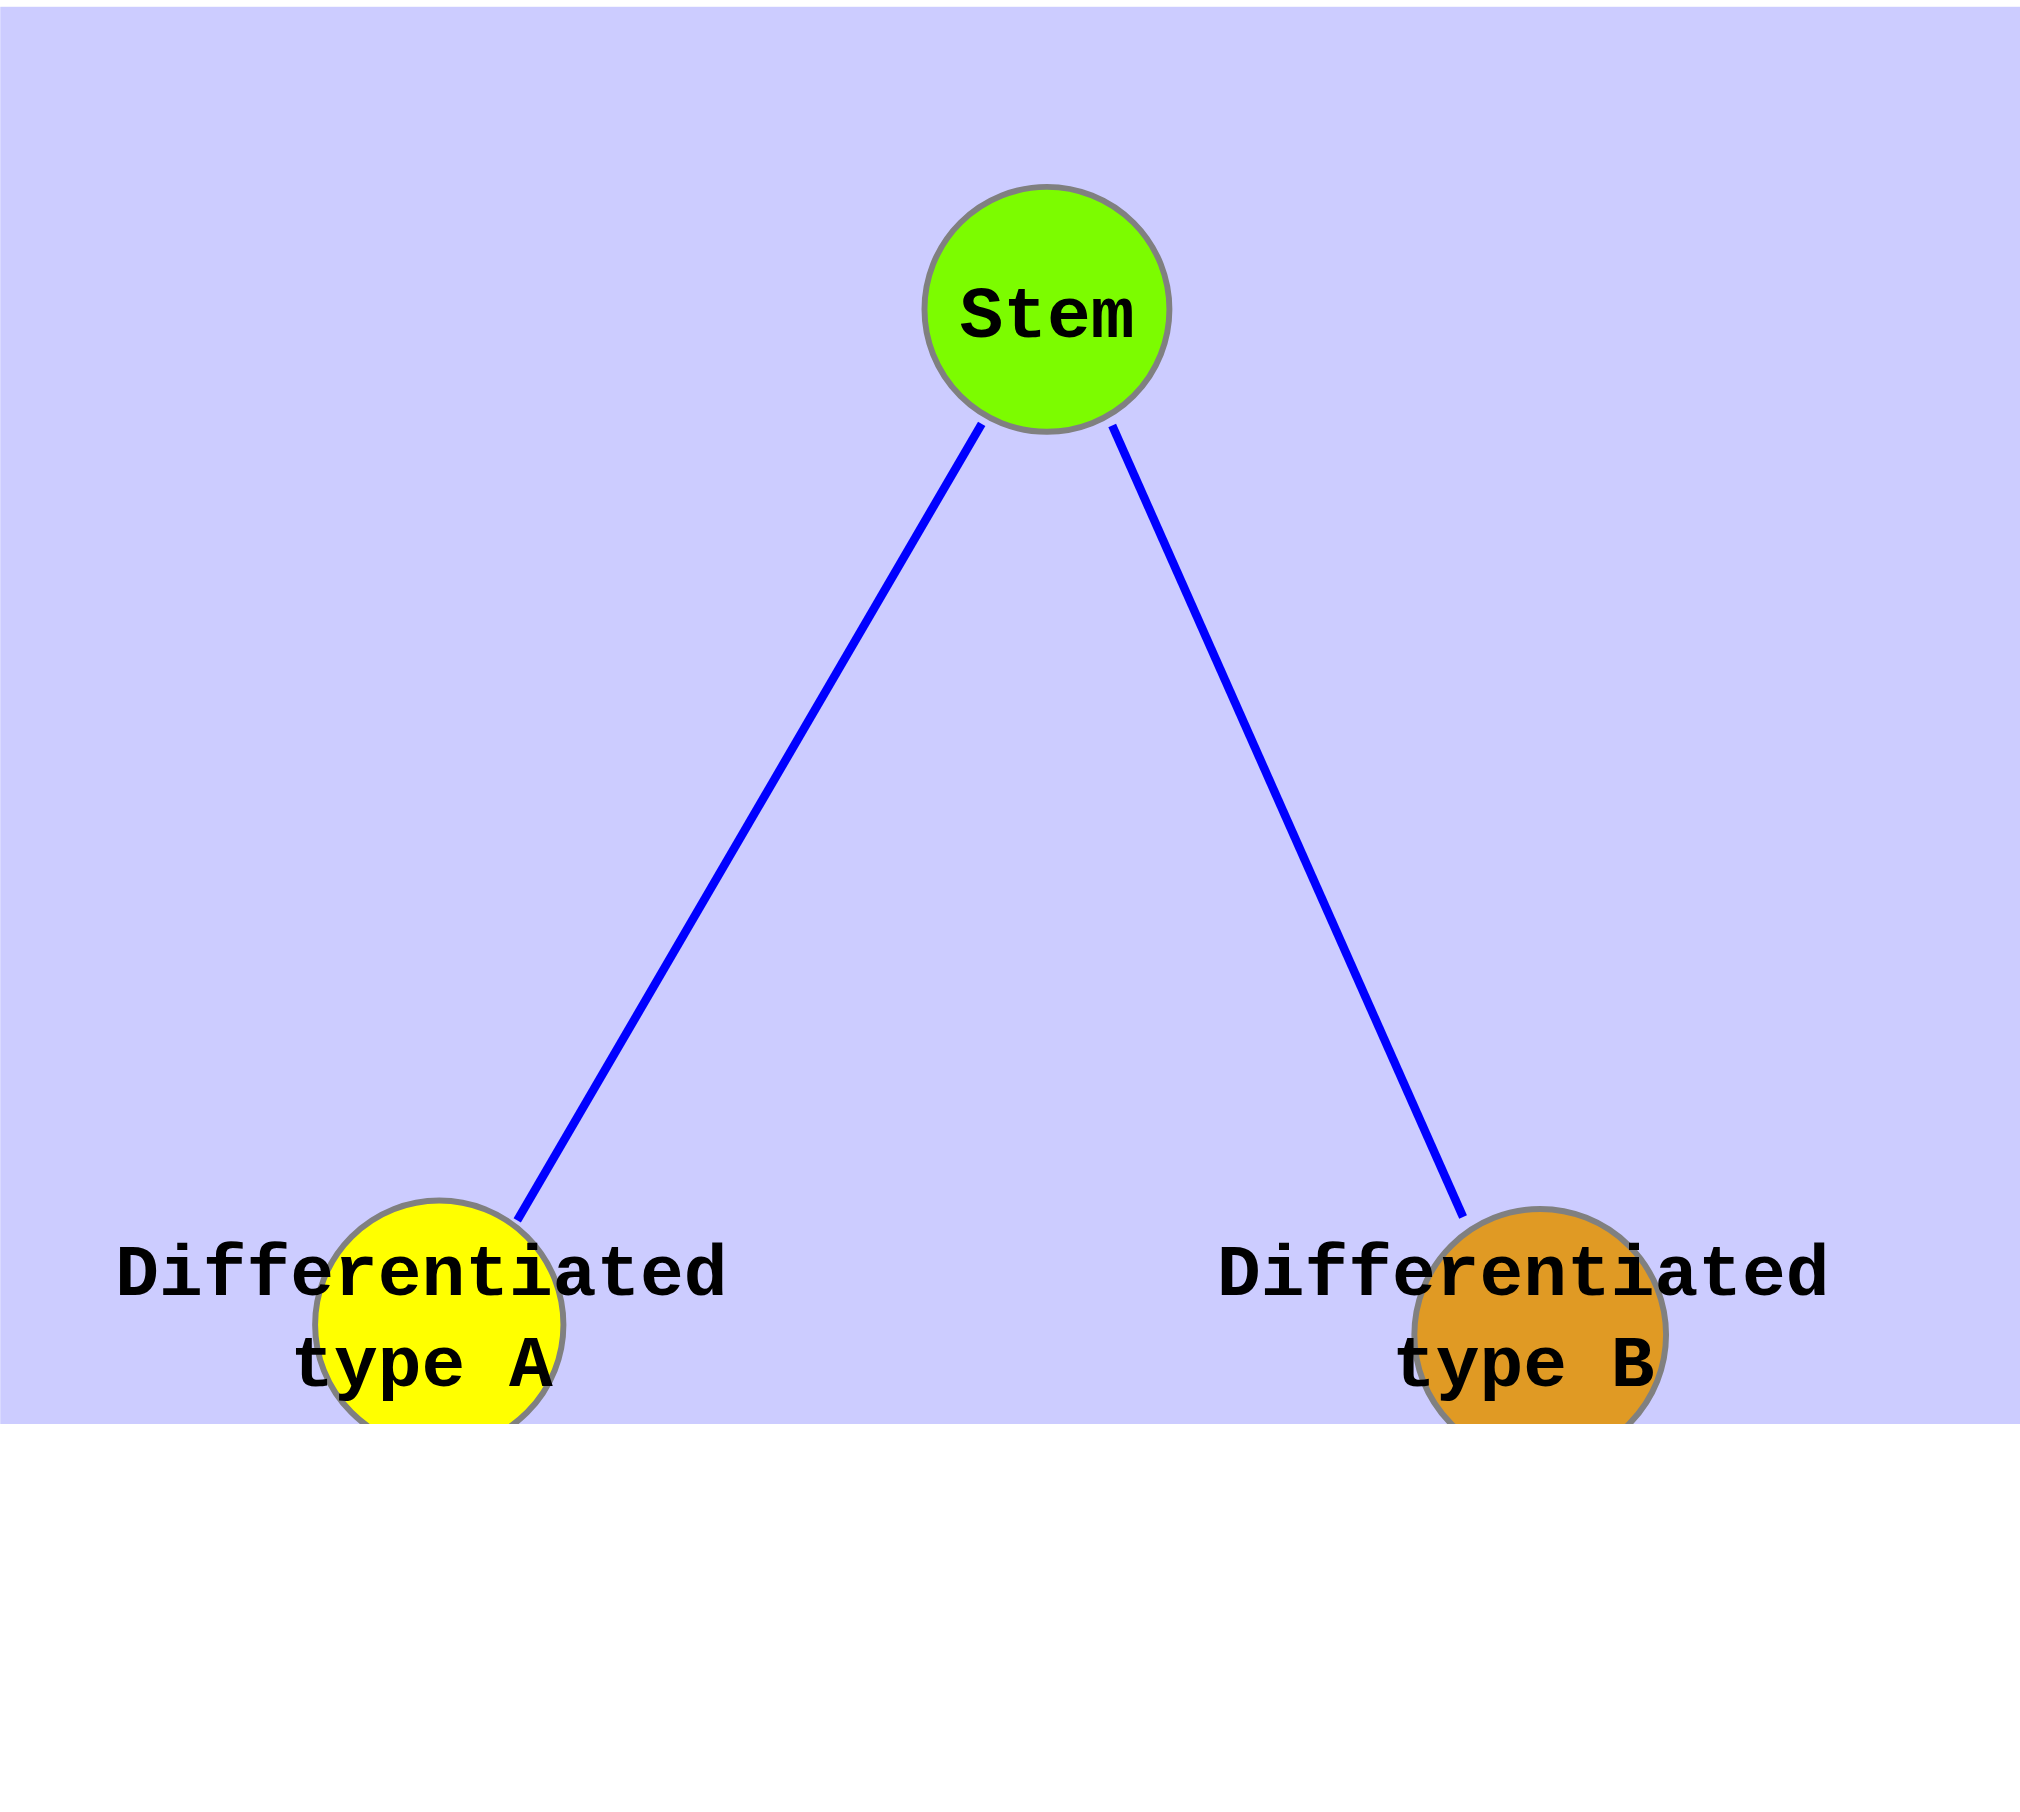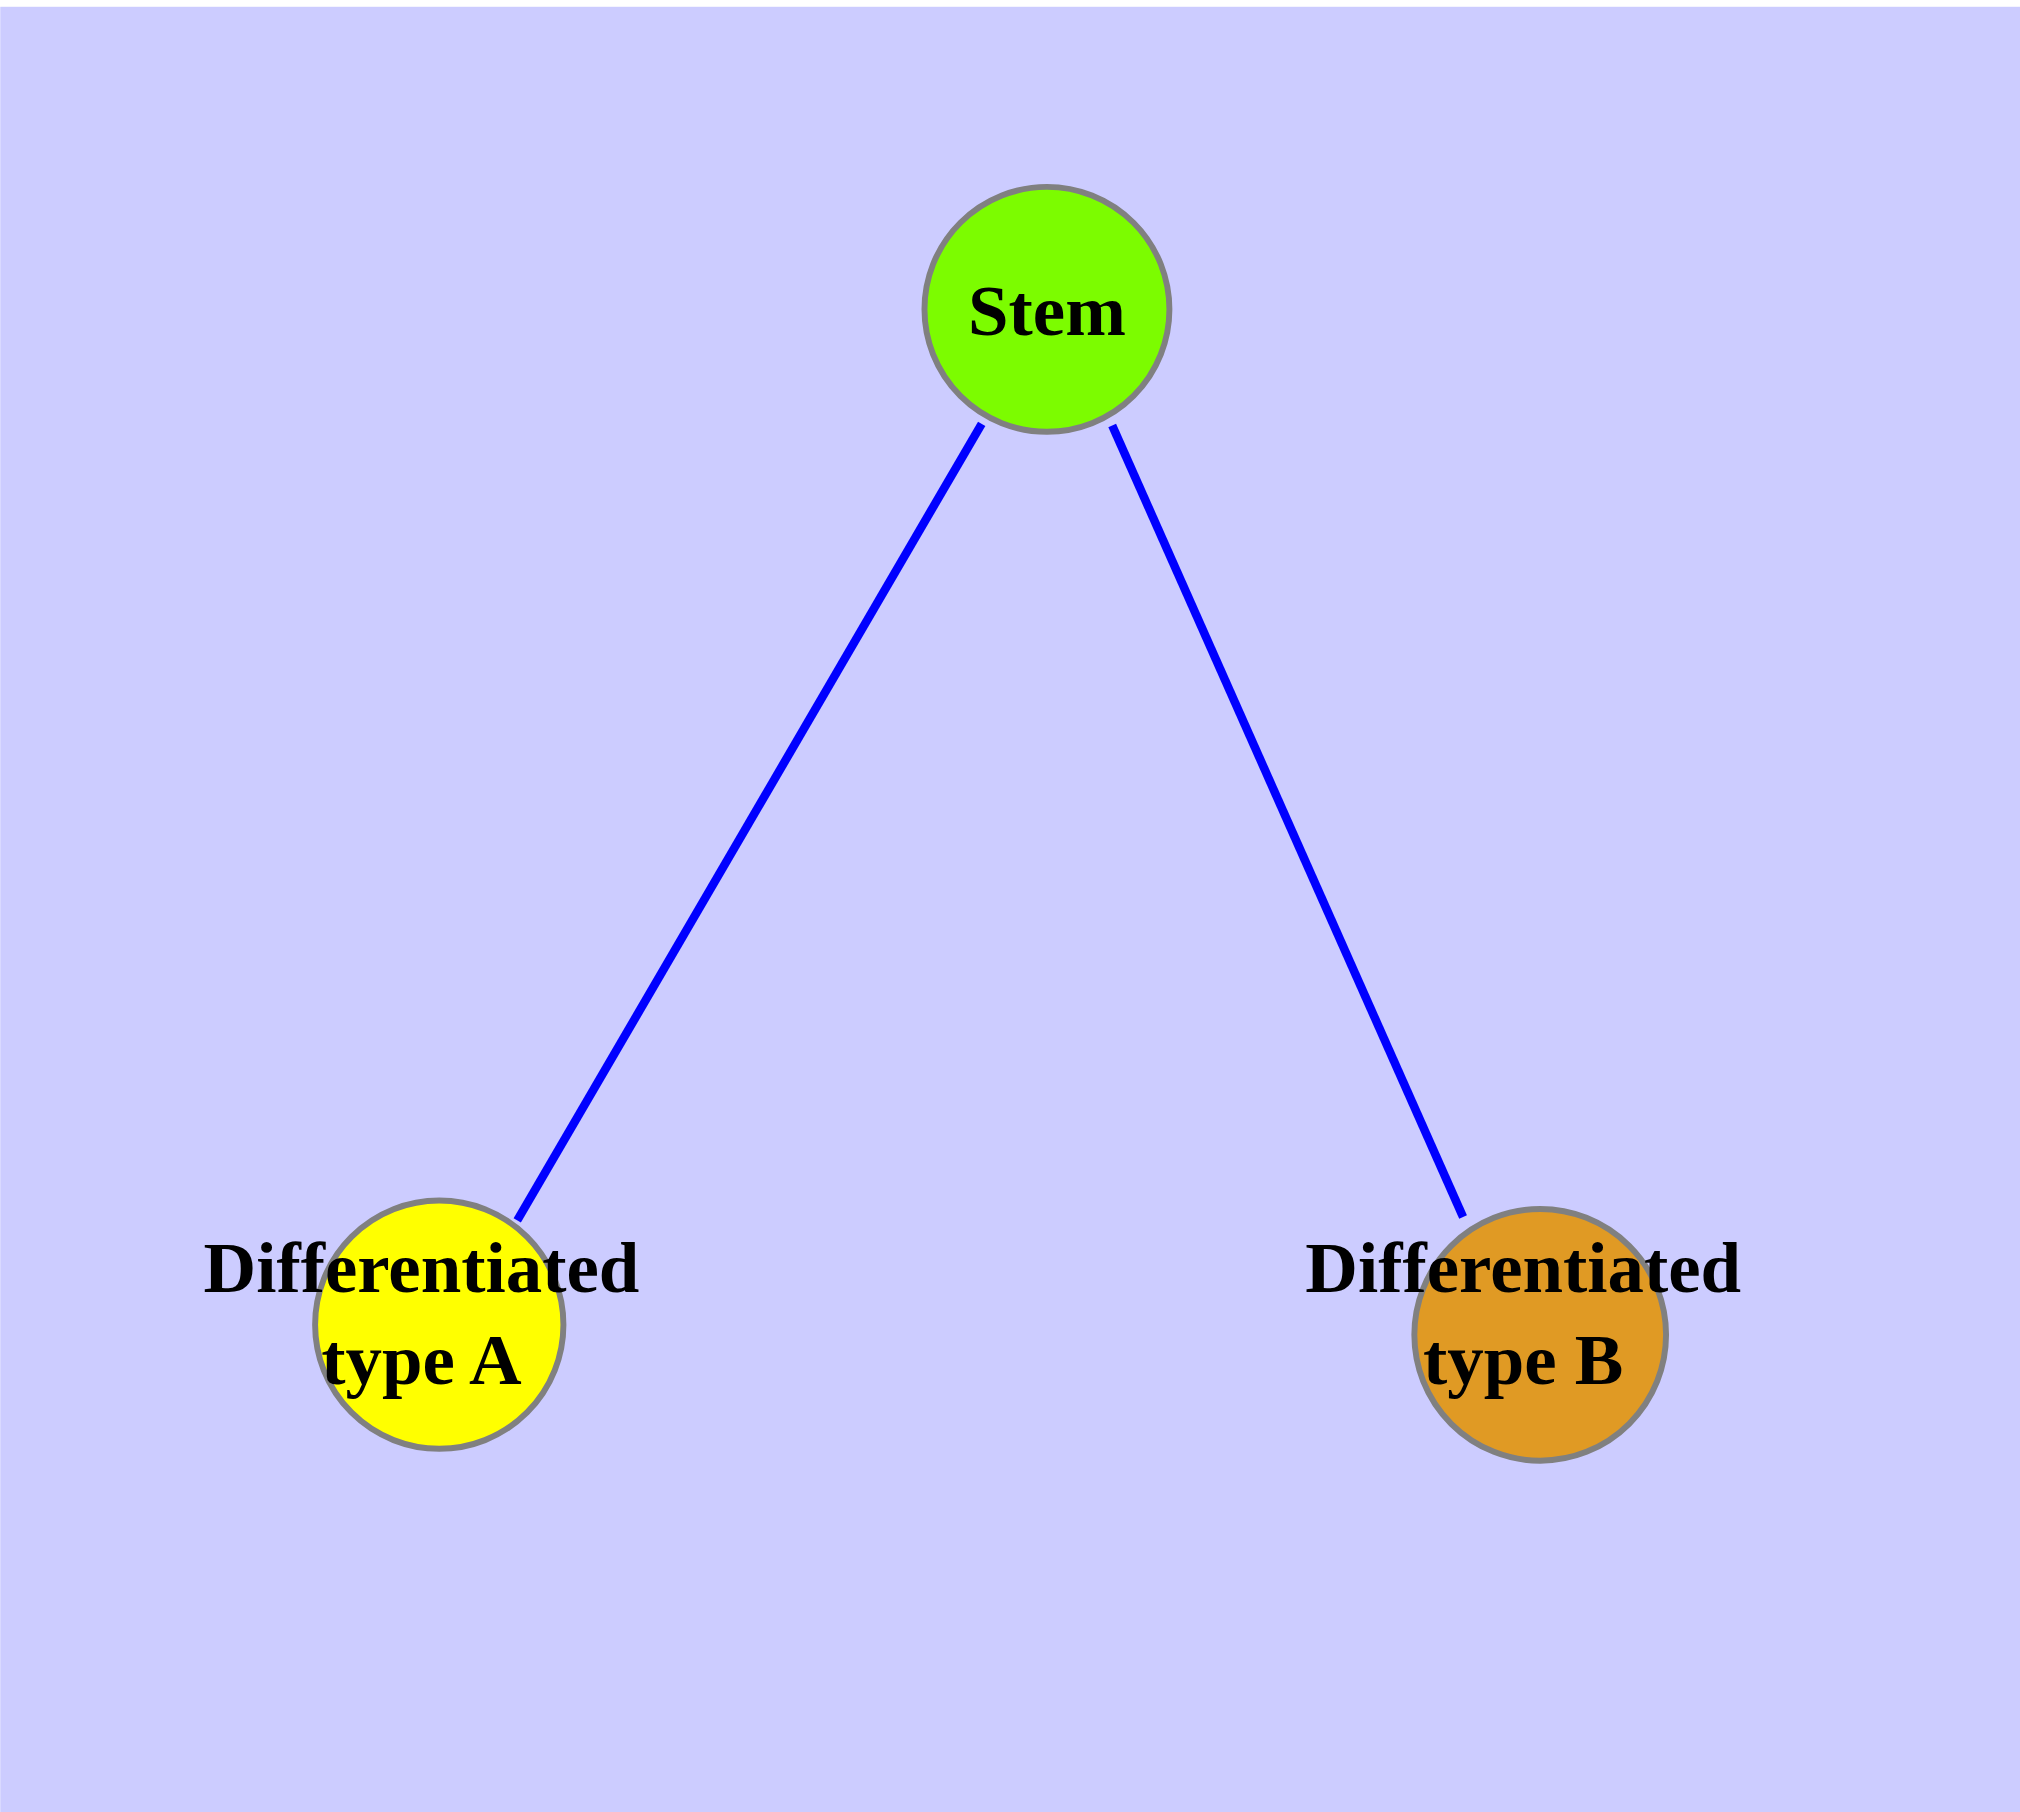--- a/index.html
+++ b/index.html
@@ -4,24 +4,24 @@
 <title>Cell Differentiation Graph</title>
 <style>
   html, body {
     margin: 0;
     padding: 0;
     background: #ffffff;
   }
   #stage {
     position: relative;
     width: 2021px;
-    height: 1812px;
+    height: 1424px;
     background: #ffffff;
     overflow: hidden;
-    font-family: Liberation Serif, serif;
+    font-family: Liberation Mono, monospace;
   }
   #canvas {
     position: absolute;
     left: 0;
     top: 0;
     width: 2021px;
     height: 1812px;
     display: block;
   }
   .node-label {

